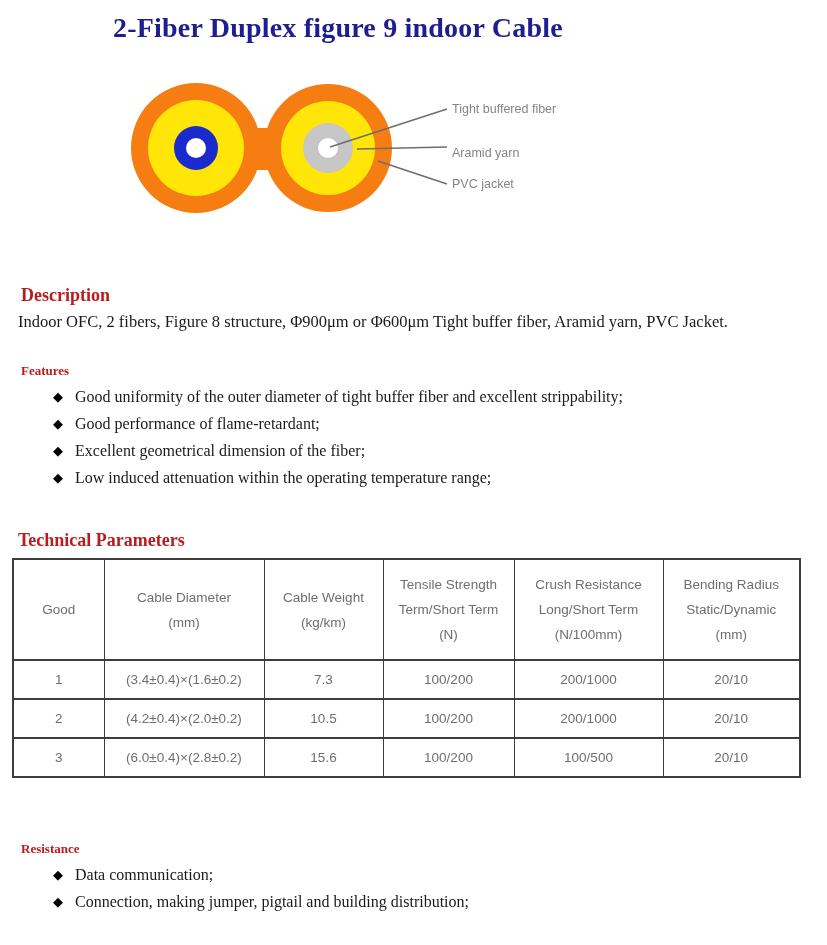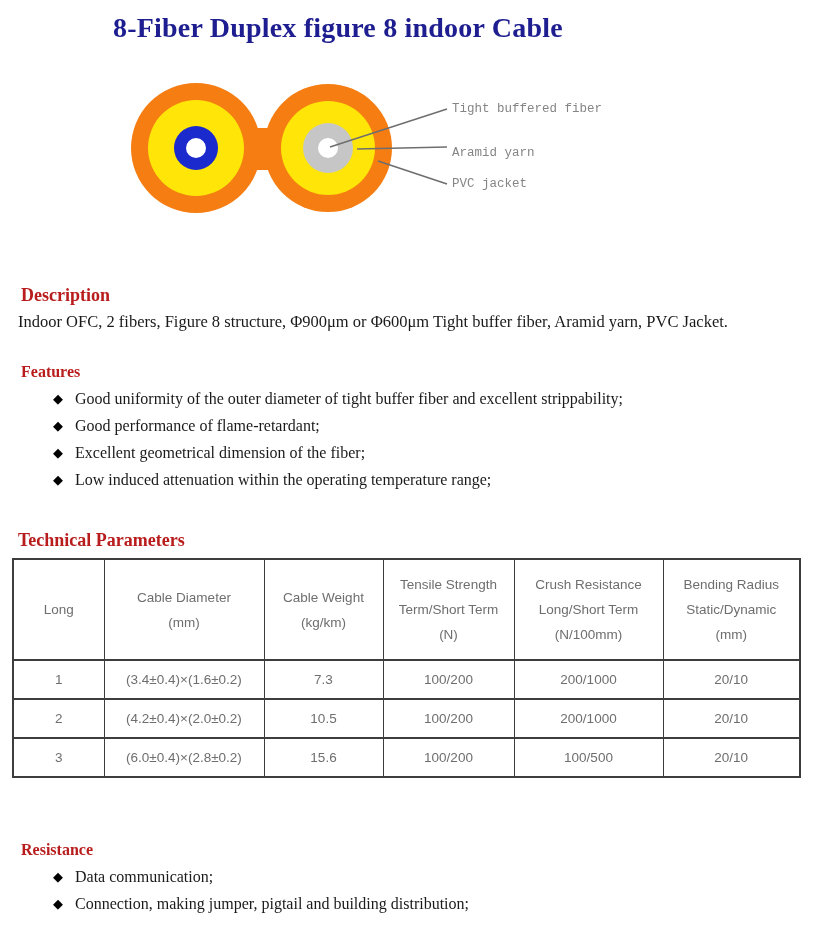--- a/index.html
+++ b/index.html
@@ -21,32 +21,32 @@
   .jacket-right { left:264px; top:84px;  width:128px; height:128px; background:#f57d11; }
   .bridge       { position:absolute; left:252px; top:128px; width:26px; height:42px; background:#f57d11; }
   .yellow-left  { left:148px; top:100px; width:96px;  height:96px;  background:#ffe608; }
   .yellow-right { left:281px; top:101px; width:94px;  height:94px;  background:#ffe608; }
   .blue-ring    { left:174px; top:126px; width:44px;  height:44px;  background:#1a2acd; }
   .gray-ring    { left:303px; top:123px; width:50px;  height:50px;  background:#c6c6c6; }
   .core-left    { left:186px; top:138px; width:20px;  height:20px;  background:#ffffff; }
   .core-right   { left:318px; top:138px; width:20px;  height:20px;  background:#ffffff; }
   .pointer-svg  { position:absolute; left:0; top:0; width:827px; height:260px; pointer-events:none; }
   .dlabel {
-    position:absolute; left:452px; font-family:Liberation Mono, monospace;
+    position:absolute; left:452px; font-family:Liberation Sans, sans-serif;
     font-size:12.5px; color:#858585; white-space:nowrap;
   }
   .dlabel-1 { top:102px; }
   .dlabel-2 { top:140px;margin-top:6px; }
   .dlabel-3 { top:177px; }
 
   
   .sec { position:absolute; left:18px; width:792px; }
   .sec h2 { margin:3px; font-weight:bold; color:#b91c1c; }
   .h-big   { font-size:18px; }
-  .h-small { font-size:16px; }
+  .h-small { font-size:13px; }
 
   .sec-description { top:282px; }
   .sec-description p { margin:6px 0 4px 0; font-size:16.5px; }
 
   .sec-features { top:360px; }
   .bullet-list { margin-top:9px; }
   .bullet-row { padding-left:35px; height:27px; font-size:16px; white-space:nowrap; }
   .bullet { font-size:13px; margin-right:12px; color:#000; vertical-align:1px; }
 
   .sec-technical { left:12px; top:527px; width:800px; }
@@ -65,21 +65,21 @@
   .tp-table thead th { height:99px; font-size:13.5px; line-height:25px; white-space:pre-line; }
   .tp-table tbody td { height:37px; font-size:13.5px; }
 
   .sec-application { top:838px; }
 </style>
 </head>
 <body>
 
 <div class="page">
 
-  <h1 class="title">8-Fiber Duplex figure 8 indoor Cable</h1>
+  <h1 class="title">2-Fiber Duplex figure 9 indoor Cable</h1>
 
   <div class="diagram">
     <div class="circ jacket-left"></div>
     <div class="circ jacket-right"></div>
     <div class="bridge"></div>
     <div class="circ yellow-left"></div>
     <div class="circ yellow-right"></div>
     <div class="circ blue-ring"></div>
     <div class="circ gray-ring"></div>
     <div class="circ core-left"></div>
@@ -125,21 +125,21 @@
       <colgroup>
         <col style="width:91px">
           <col style="width:160px">
           <col style="width:119px">
         <col style="width:131px">
           <col style="width:149px">
           <col style="width:137px">
       </colgroup>
       <thead>
         <tr>
-          <th>Long</th>
+          <th>Good</th>
           <th>Cable Diameter
 (mm)</th>
           <th>Cable Weight
 (kg/km)</th>
           <th>Tensile Strength
 Term/Short Term
 (N)</th>
           <th>Crush Resistance
 Long/Short Term
 (N/100mm)</th>

